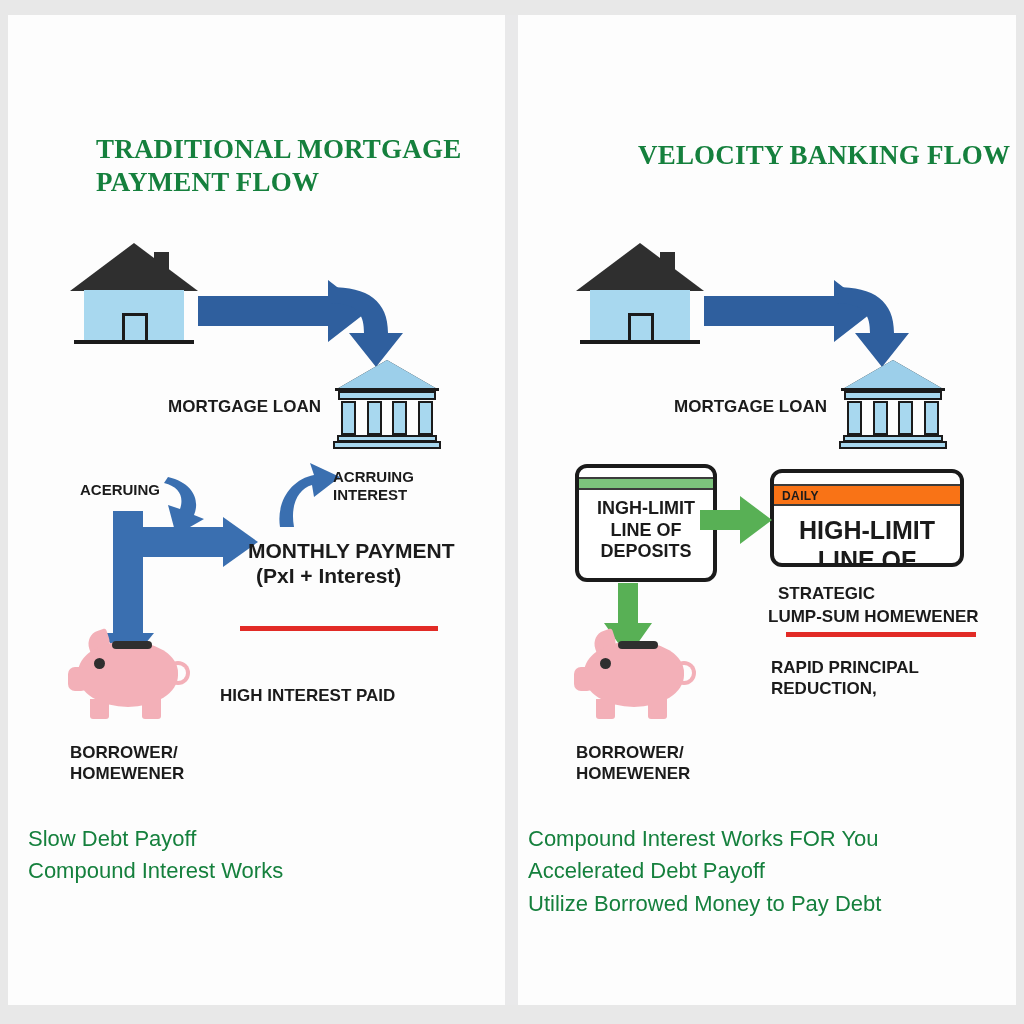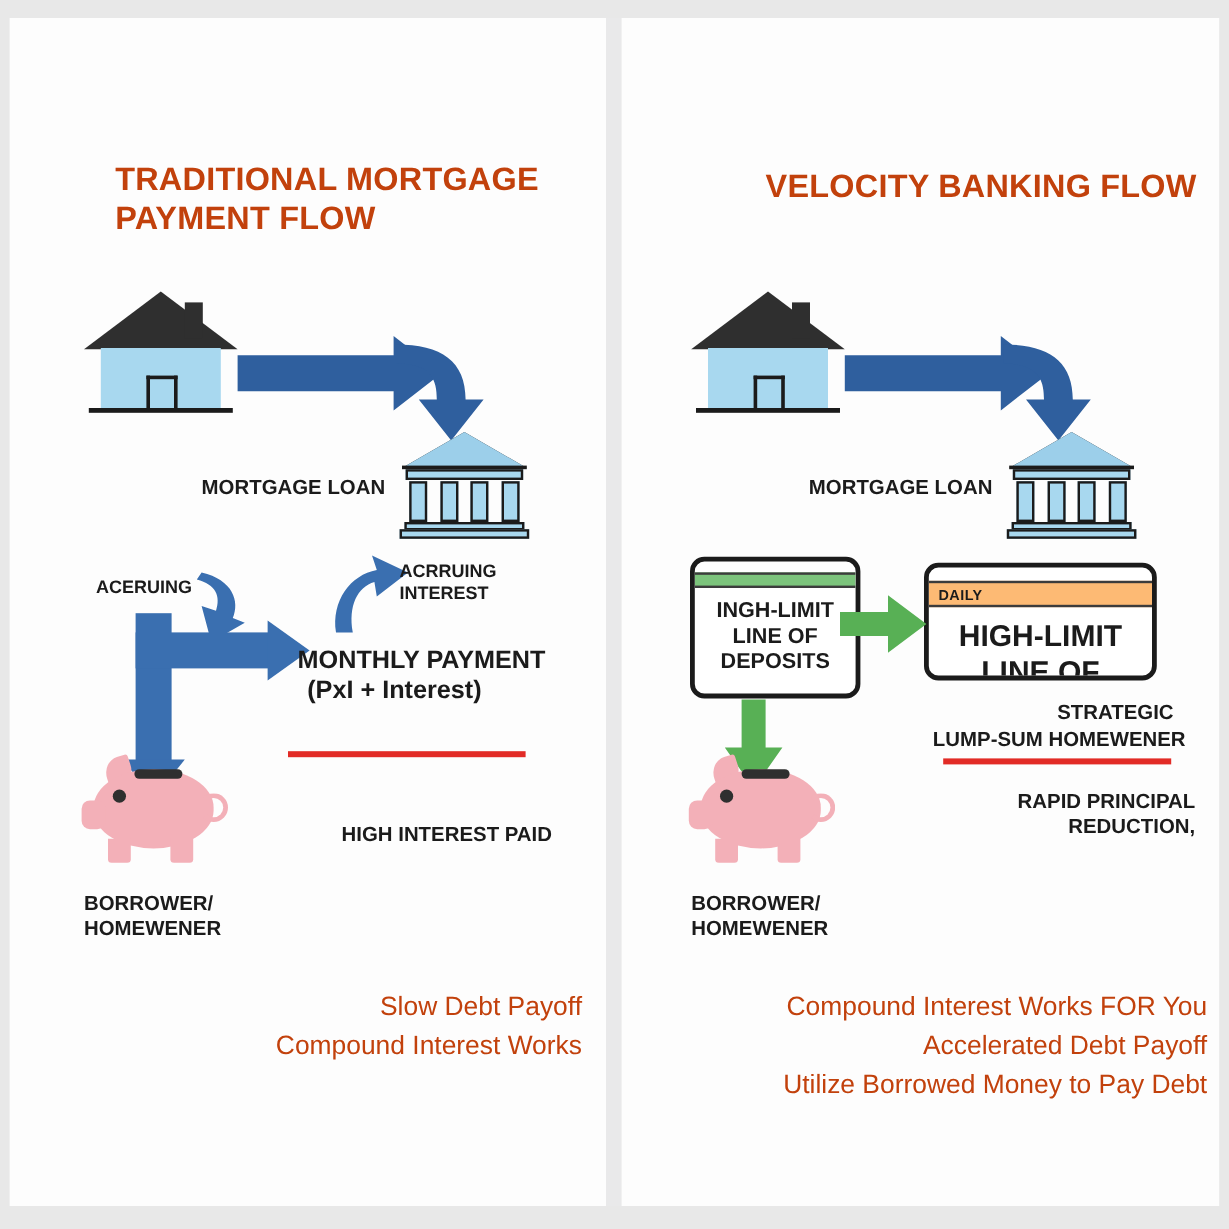--- a/index.html
+++ b/index.html
@@ -34,23 +34,24 @@
     top: 15px;
     left: 505px;
     width: 13px;
     height: 990px;
     background: #e9e9ea;
   }
 
   .title {
     position: absolute;
     font-weight: bold;
-    color: #c2410c;
+    color: #15803d;
     letter-spacing: 0.2px;
     line-height: 1.22;
+    font-family: Liberation Serif, serif;
   }
   #title-left {
     left: 88px; top: 118px; width: 400px;
     font-size: 27px;
   }
   #title-right {
     left: 85px; top: 124px; width: 420px;
     font-size: 27px;
     margin-left: 35px;
   }
@@ -173,54 +174,54 @@
   .lbl {
     position: absolute;
     font-weight: bold;
     color: #1b1b1b;
     line-height: 1.22;
   }
   .lbl.sm  { font-size: 15px; }
   .lbl.md  { font-size: 17px; }
   .lbl.lg  { font-size: 21px; }
   .lbl.reg { font-weight: bold; }
-  .center  { text-align: right; }
+  .center  { text-align: left; }
 
   .redline {
     position: absolute;
     height: 5px;
     background: #e22b26;
   }
 
   .summary {
     position: absolute;
-    text-align: right;
+    text-align: left;
     font-size: 22px;
     font-weight: normal;
-    color: #c2410c;
+    color: #15803d;
     line-height: 1.47;
   }
 
   
   .card {
     position: absolute;
     background: #ffffff;
     border: 4px solid #1b1b1b;
     border-radius: 12px;
     box-sizing: border-box;
     overflow: hidden;
   }
   .card .stripe-thin {
     position: absolute; left: 0; right: 0; top: 9px;
     height: 9px; background: #7cc47c;
     border-top: 2px solid #3c3c3c; border-bottom: 2px solid #3c3c3c;
   }
   .card .stripe-wide {
     position: absolute; left: 0; right: 0; top: 11px;
-    height: 22px; background: #fdba74;
+    height: 22px; background: #f97316;
     border-top: 2px solid #3c3c3c; border-bottom: 2px solid #3c3c3c;
     box-sizing: border-box;
   }
   .card .stripe-wide span {
     position: absolute; left: 8px; top: 3px;
     font-size: 12px; font-weight: bold; color: #1b1b1b;
     letter-spacing: 0.4px;
   }
   .card .card-text {
     position: absolute; left: 0; right: 0;
@@ -376,21 +377,21 @@
     </svg>
     <svg class="svg-layer" width="498" height="990">
       <path d="M100,568 L100,608 L86,608 L110,642 L134,608 L120,608 L120,568 Z" fill="#58b055"></path>
     </svg>
 
     <div class="lbl md center" style="left:260px; top:569px; width:200px;">STRATEGIC</div>
     <div class="lbl md center" style="left:250px; top:592px; width:220px;">LUMP-SUM HOMEWENER</div>
 
     <div class="redline" style="left:268px; top:617px; width:190px;"></div>
 
-    <div class="lbl md center" style="left:228px; top:643px; width:250px;">RAPID PRINCIPAL REDUCTION,</div>
+    <div class="lbl md center" style="left:253px; top:643px; width:250px;">RAPID PRINCIPAL REDUCTION,</div>
 
     <div class="piggy" style="left:54px; top:608px;">
       <div class="ear"></div>
       <div class="pbody"></div>
       <div class="snout"></div>
       <div class="leg l1"></div>
       <div class="leg l2"></div>
       <div class="eye"></div>
       <div class="slot"></div>
       <div class="tail"></div>

